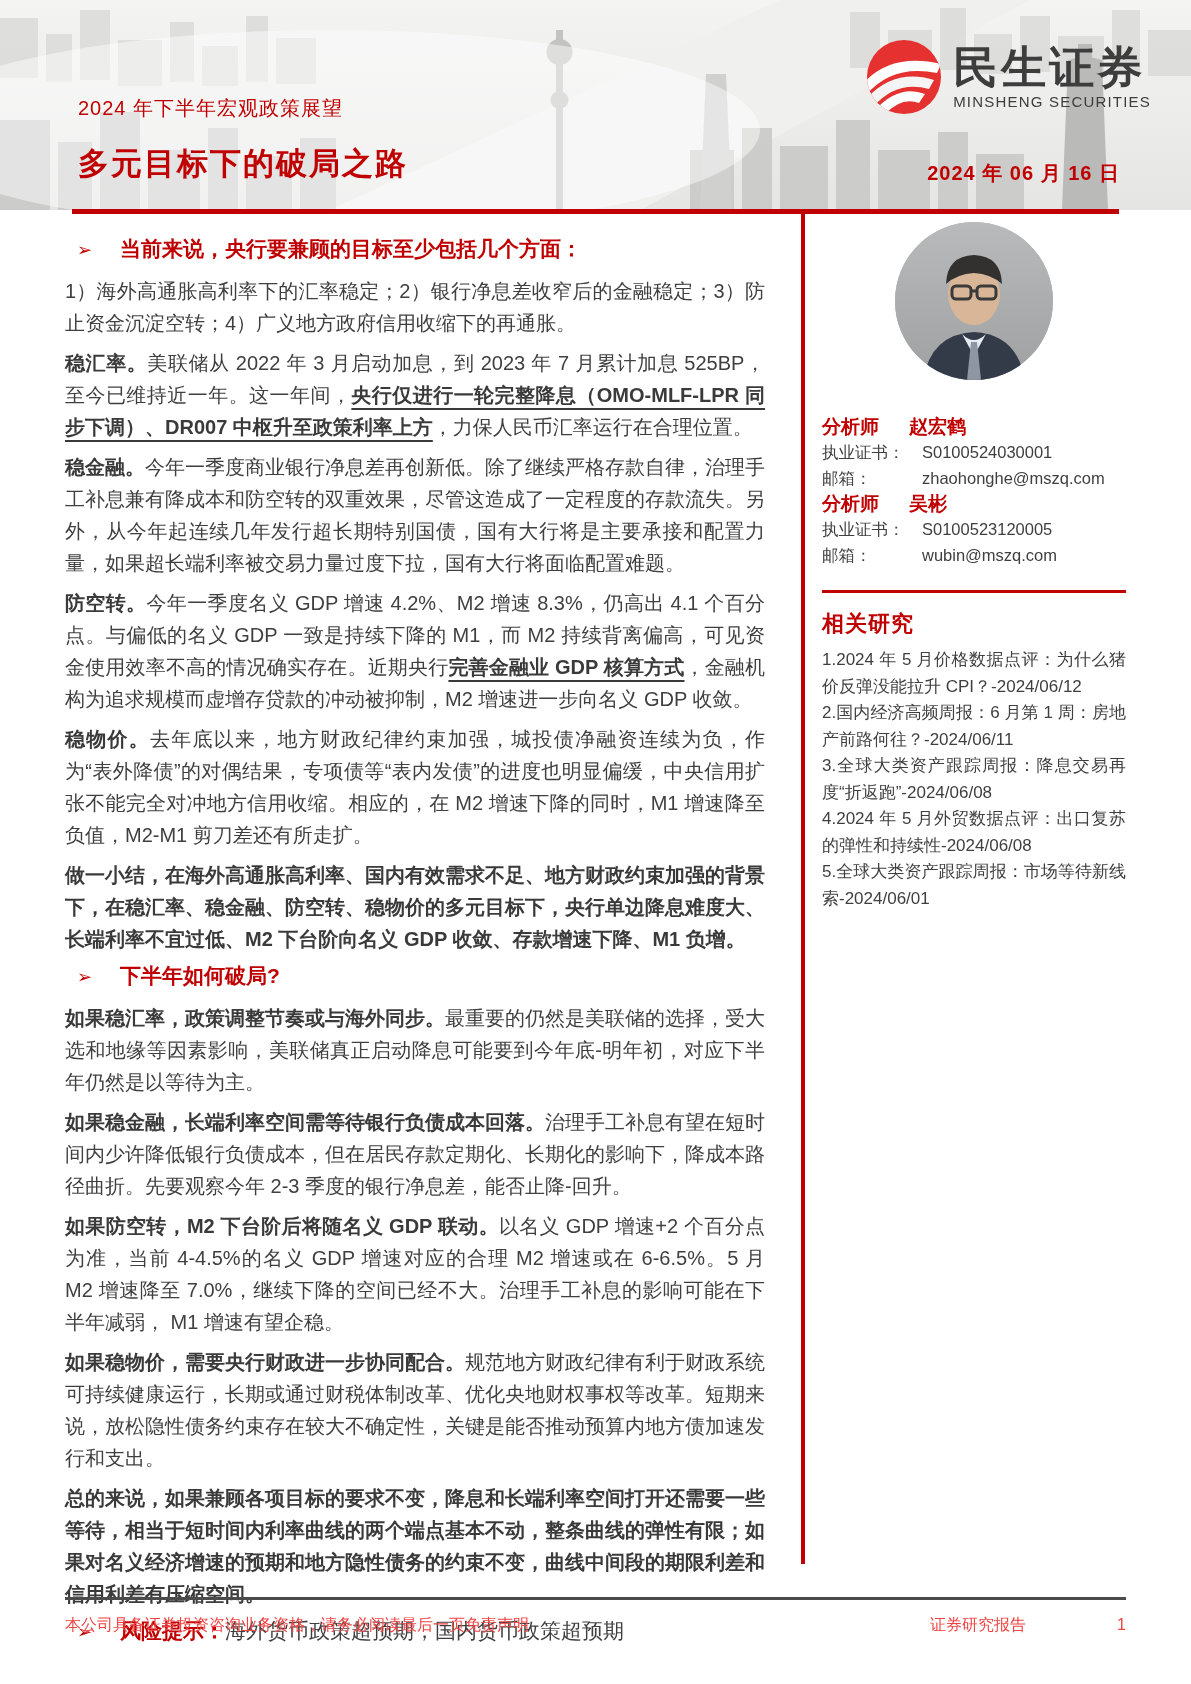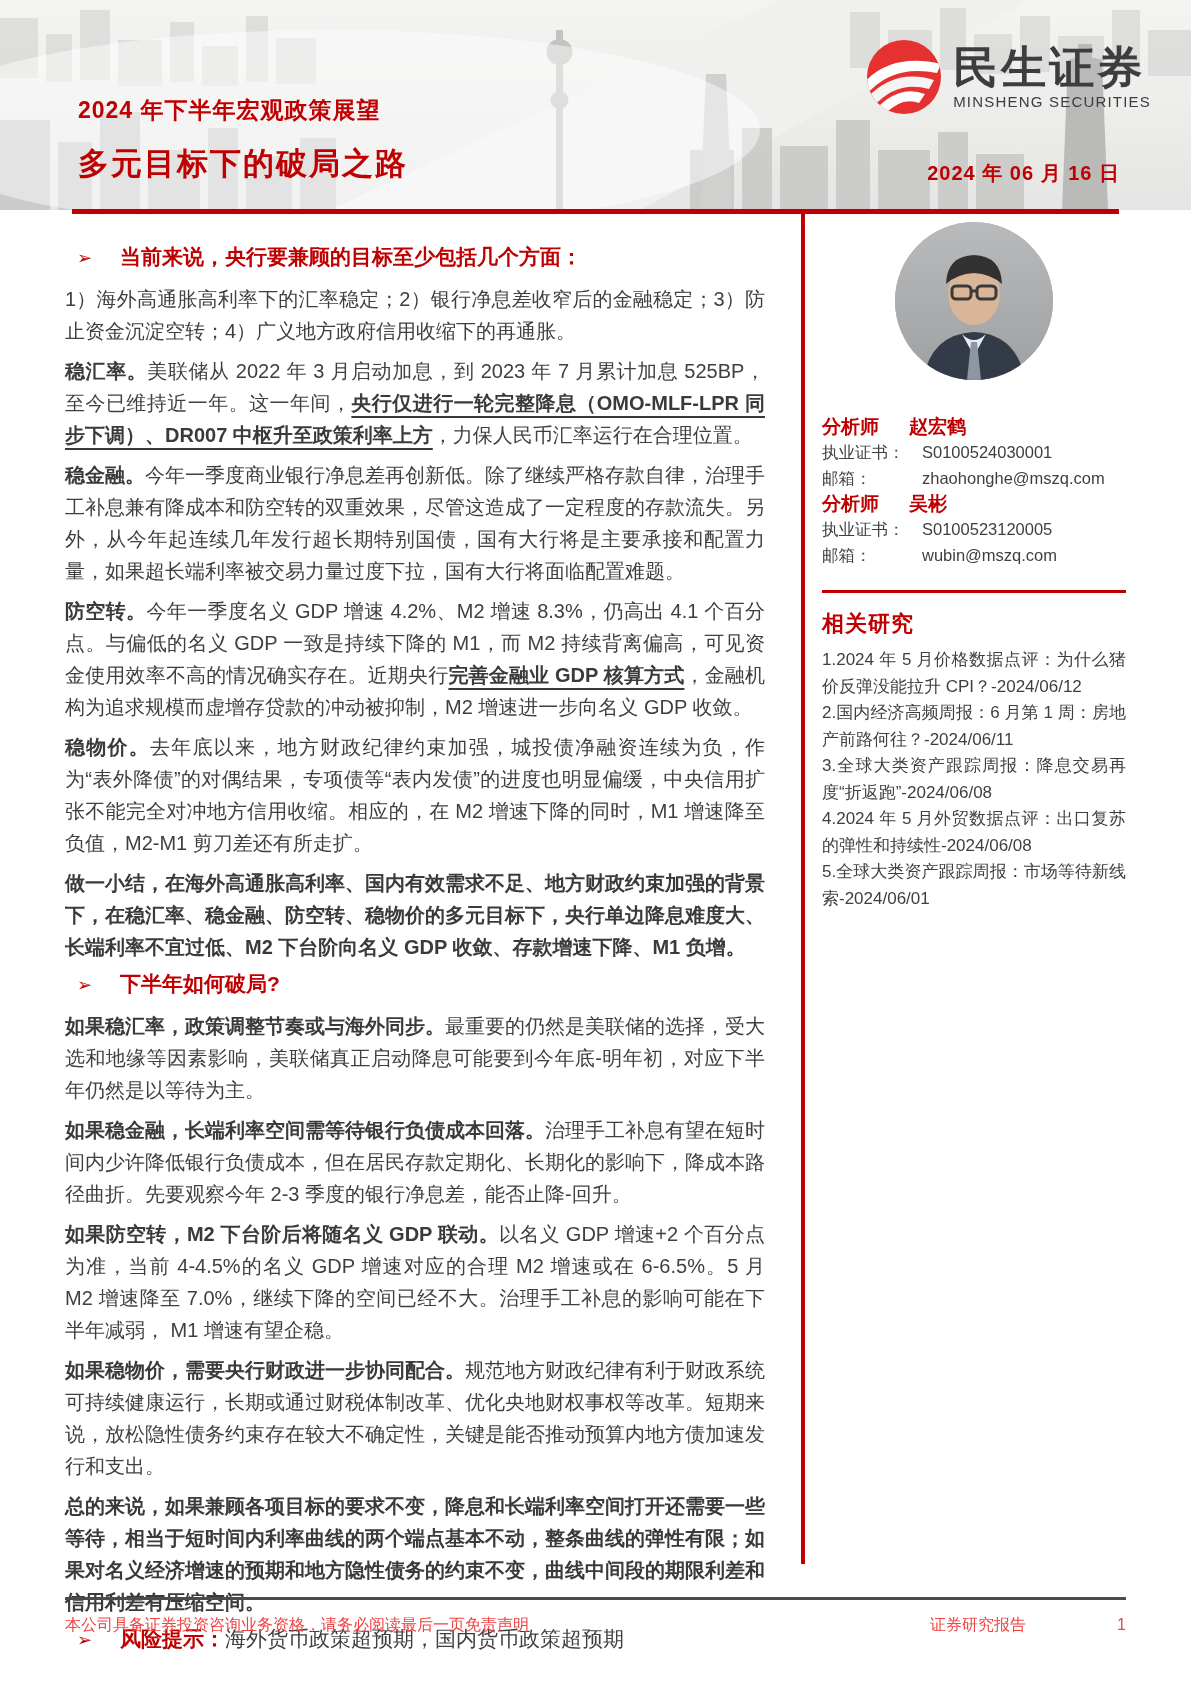--- a/index.html
+++ b/index.html
@@ -6,31 +6,31 @@
   html,body { background:#ffffff; }
   body { font-family:"Liberation Sans","DejaVu Sans",sans-serif; }
   .page {
     position:relative; width:1191px; height:1684px; margin:0 auto;
     background:#ffffff; overflow:hidden;
     color:var(--ink,#3f3f3f);
   }
   
   .banner { position:absolute; left:0; top:0; width:1191px; height:210px; overflow:hidden; }
   .banner svg { display:block; width:100%; height:100%; }
-  .series-label { position:absolute; left:78px; top:95px; font-size:23px; font-weight:bold; color:var(--red,#c00000); letter-spacing:1px; }
+  .series-label { position:absolute; left:78px; top:95px; font-size:20px; font-weight:normal; color:var(--red,#c00000); letter-spacing:1px; }
   .report-title { position:absolute; left:78px; top:143px; font-size:31px; font-weight:bold; color:var(--red,#c00000); letter-spacing:2px; }
   .report-date { position:absolute; right:71px; top:160px; font-size:20px; font-weight:bold; color:var(--red,#c00000); letter-spacing:1px; }
   .head-rule { position:absolute; left:72px; top:209px; width:1047px; height:5px; background:var(--red,#c00000); }
   
   .logo { position:absolute; top:40px; right:40px; display:flex; align-items:center; gap:12px; }
   .logo-mark { width:74px; height:74px; flex:0 0 74px; }
   .logo-cn { font-size:45px; font-weight:bold; color:#3d3d3d; letter-spacing:3px; line-height:1.05; }
   .logo-en { font-size:15px; font-weight:normal; color:#3d3d3d; letter-spacing:1.2px; margin-top:2px; }
   
-  .article { position:absolute; left:65px; top:236px; width:700px; }
+  .article { position:absolute; left:65px; top:228px; width:700px; }
   .para { font-size:20px; line-height:32px; text-align:justify; color:var(--ink,#3f3f3f); margin:8px 0 2px 0; }
   .para span { }
   .para .b { font-weight:bold; color:#3a3a3a; }
   .para .red { color:var(--red,#c00000); }
   .para .u { text-decoration:underline; text-decoration-thickness:2px; text-underline-offset:6px; }
   .para.bullet { padding-left:12px; font-size:21px; line-height:34px; margin:4px 0 4px 0; text-align:left; }
   .para.bullet .arrow { color:var(--red,#c00000); font-size:18px; margin-right:28px; font-weight:bold; }
   .para.bullet .b.red { color:var(--red,#c00000); }
   
   .v-rule { position:absolute; left:801px; top:214px; width:4px; height:1350px; background:var(--red,#c00000); }

